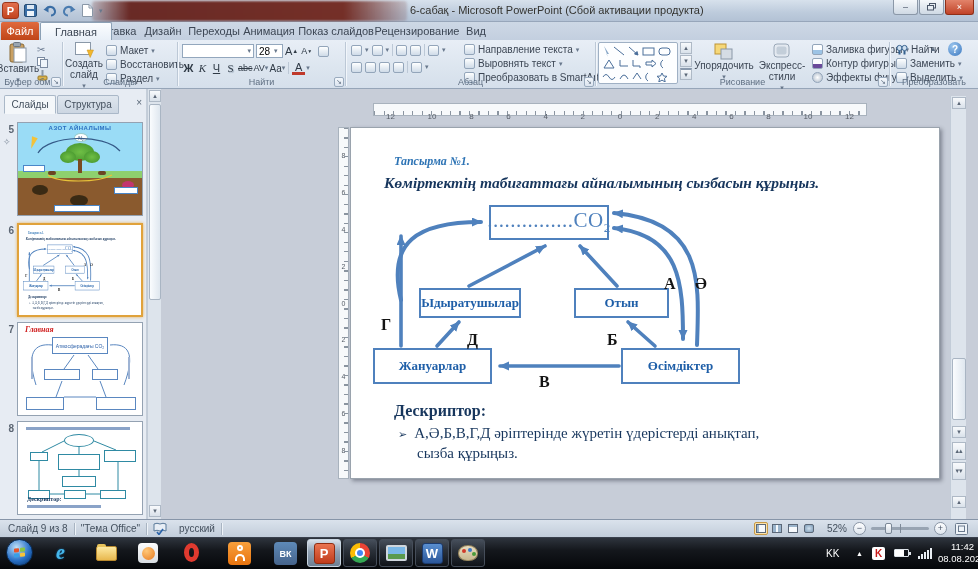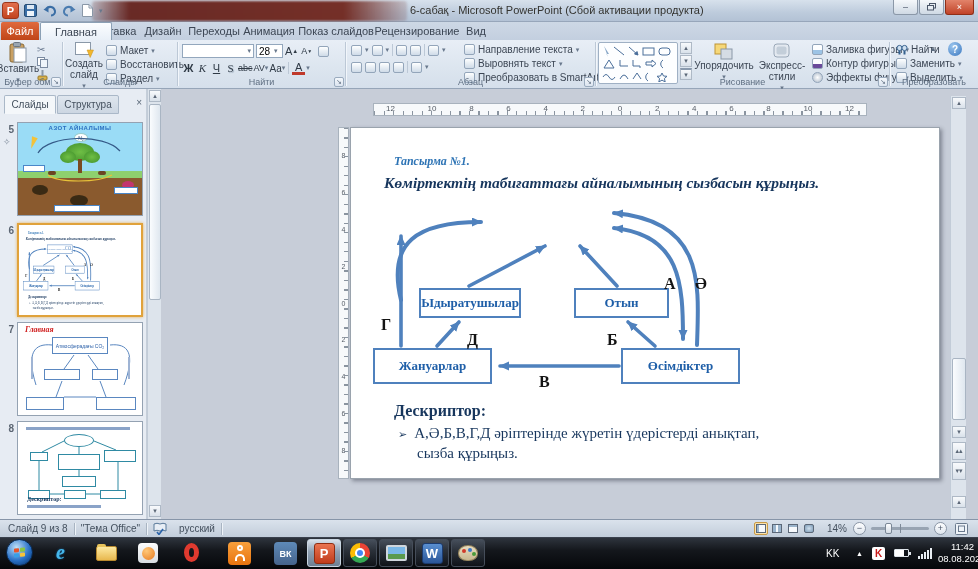--- a/index.html
+++ b/index.html
@@ -61,21 +61,21 @@
   #panelscroll{position:absolute;left:147px;top:0;width:14px;height:430px;background:#dde4ec;border-left:1px solid #c2ccd8}
   .sbbtn{position:absolute;left:1px;width:12px;height:12px;border:1px solid #aeb9c6;background:linear-gradient(#f8fafc,#d9e1ea);
     font-size:7px;color:#5c6878;display:flex;align-items:center;justify-content:center}
   .sbthumb{position:absolute;left:1px;width:12px;border:1px solid #a9b5c3;border-radius:2px;background:linear-gradient(90deg,#fafcfe,#dfe7ef)}
 
   
   #editor{position:absolute;left:161px;top:0;width:789px;height:430px;background:#c7cdd8}
   #hruler{position:absolute;left:212px;top:14px;width:494px;height:13px;background:#f7f9fb;border:1px solid #a8b2bd}
   .hruler-ticks{position:absolute;left:0;right:0;bottom:0;height:4px;
     background:repeating-linear-gradient(90deg,#8a94a0 0 1px,transparent 1px 9.5px)}
-  .hruler-nums{display:flex;justify-content:space-between;padding:0 12px;font-size:8px;color:#555c66;line-height:10px}
+  .hruler-nums{display:flex;justify-content:space-between;padding:8px 12px;font-size:8px;color:#555c66;line-height:10px}
   #vruler{position:absolute;left:177px;top:38px;width:11px;height:352px;background:#f7f9fb;border:1px solid #a8b2bd}
   .vruler-ticks{position:absolute;top:0;bottom:0;right:0;width:4px;
     background:repeating-linear-gradient(#8a94a0 0 1px,transparent 1px 9.5px)}
   .vruler-nums{display:flex;flex-direction:column;justify-content:space-between;padding:24px 0;height:100%;font-size:7px;color:#555c66;text-align:center}
 
   
   #slide{position:absolute;left:189px;top:38px;width:590px;height:352px;background:#fff;border:1px solid #9aa3ad;box-shadow:2px 2px 4px rgba(40,45,60,.45)}
   .slide-inner{position:relative;width:590px;height:352px}
   .s-task{position:absolute;left:43px;top:26px;font:italic 700 12px "Liberation Serif",serif;color:#2e74b5}
   .s-instr{position:absolute;left:33px;top:46px;width:540px;font:italic 700 15.5px "Liberation Serif",serif;color:#17365d}
@@ -645,20 +645,23 @@
               <path d="M50 172 C36 114 66 94 130 94" stroke-width="4" marker-end="url(#ahE)"></path>
               <path d="M118 158 L194 118" marker-end="url(#ahE)"></path>
               <path d="M266 158 L229 118" marker-end="url(#ahE)"></path>
               <path d="M86 218 L108 194" marker-end="url(#ahE)"></path>
               <path d="M304 218 L277 194" marker-end="url(#ahE)"></path>
               <path d="M268 238 L149 238" marker-end="url(#ahE)"></path>
               <path d="M263 100 C330 107 332 156 332 211" stroke-width="4" marker-start="url(#ahS)" marker-end="url(#ahE)"></path>
               <path d="M263 85 C354 93 348 156 346 217" stroke-width="4" marker-start="url(#ahS)"></path>
             </g>
           </svg>
+          <div class="dbox" style="left:138px;top:77px;width:120px;height:35px">
+            <span class="co2line"><span>...............</span><span>CO</span><sub>2</sub></span>
+          </div>
           <div class="dbox" style="left:68px;top:160px;width:102px;height:30px">Ыдыратушылар</div>
           <div class="dbox" style="left:223px;top:160px;width:95px;height:30px">Отын</div>
           <div class="dbox" style="left:22px;top:220px;width:119px;height:36px">Жануарлар</div>
           <div class="dbox" style="left:270px;top:220px;width:119px;height:36px">Өсімдіктер</div>
           <span class="dletter" style="left:30px;top:188px">Г</span>
           <span class="dletter" style="left:116px;top:203px">Д</span>
           <span class="dletter" style="left:256px;top:203px">Б</span>
           <span class="dletter" style="left:188px;top:245px">В</span>
           <span class="dletter" style="left:313px;top:147px">А</span>
           <span class="dletter" style="left:344px;top:147px">Ә</span>
@@ -701,21 +704,21 @@
       </span>
     <span class="viewbtn">
         <span class="vb-ico" style="background:repeating-linear-gradient(90deg,#9ab4cc 0 3px,#f6f9fc 3px 5px)"></span>
       </span>
     <span class="viewbtn">
         <span class="vb-ico" style="background:linear-gradient(#9ab4cc 30%,#f6f9fc 30%)"></span>
       </span>
     <span class="viewbtn">
         <span class="vb-ico" style="border-radius:2px;background:radial-gradient(#cfe0ee,#7a98b4)"></span>
       </span>
-    <span style="margin:0 6px 0 10px">14%</span>
+    <span style="margin:0 6px 0 10px">52%</span>
     <span class="zoombtn">−</span>
     <span id="zoomtrack">
         <span class="notch"></span>
         <span id="zoomthumb"></span>
       </span>
     <span class="zoombtn">+</span>
     <span style="margin:0 10px 0 8px">
       <svg width="13" height="12" viewBox="0 0 13 12">
           <rect x="0.5" y="0.5" width="12" height="11" rx="1" fill="#eef3f8" stroke="#6a7a8e"></rect>
           <rect x="3.5" y="3" width="6" height="5.5" fill="none" stroke="#6a7a8e"></rect>

